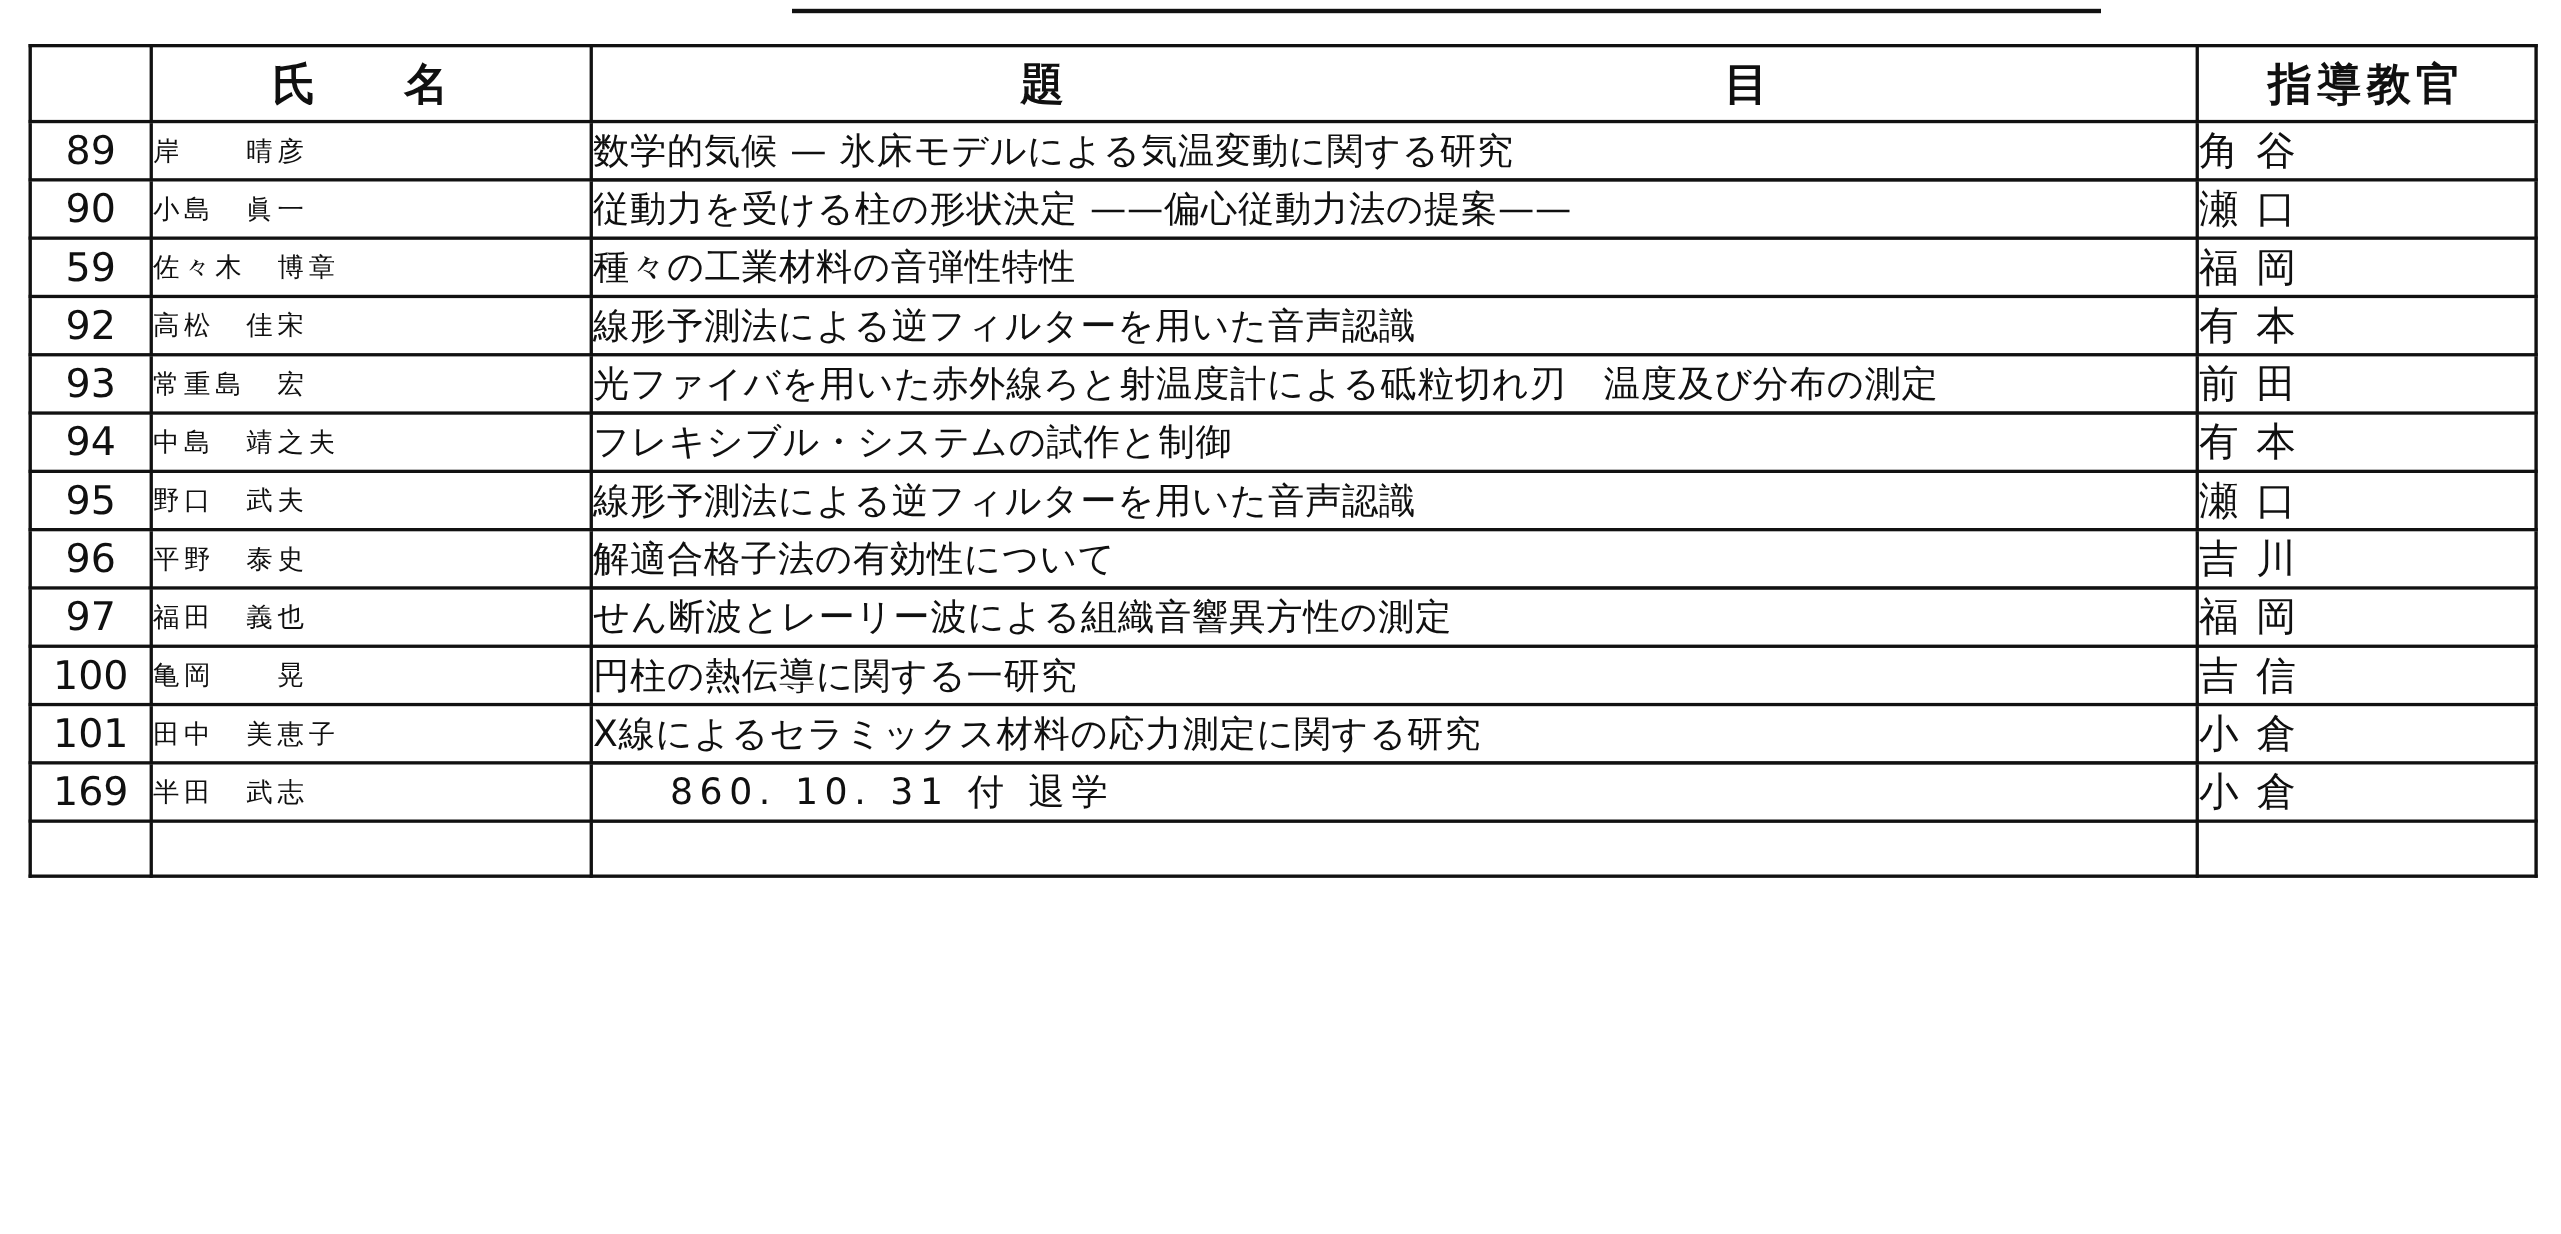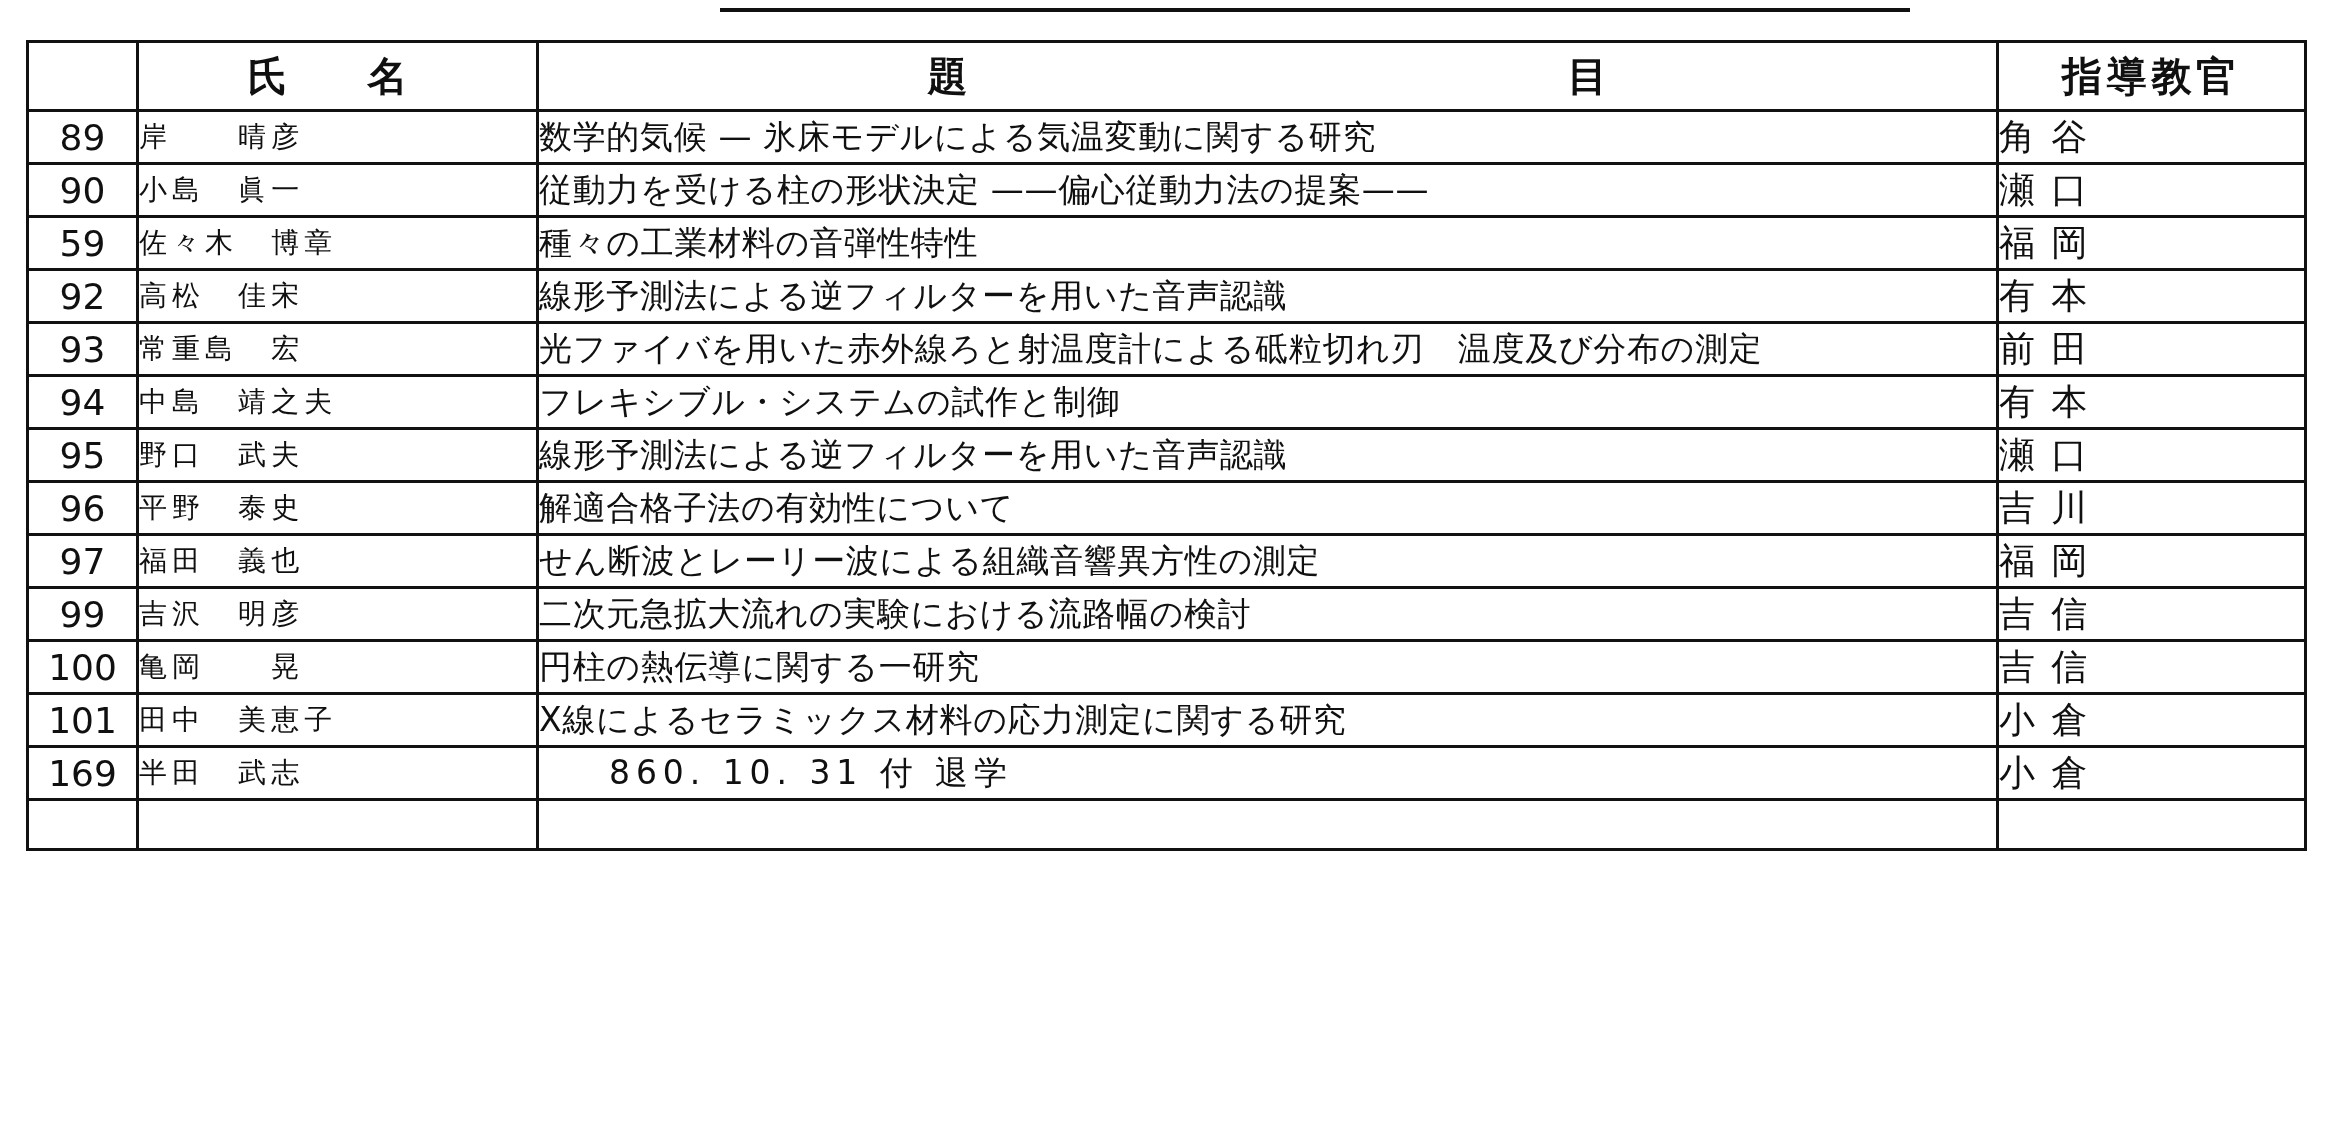--- a/index.html
+++ b/index.html
@@ -79,21 +79,21 @@
 
   tr.row { height: 53px; }
 
   .num {
     text-align: center;
     font-size: 36px;
     font-family: "DejaVu Sans", sans-serif;
   }
 
   .name {
-    font-size: 28px;
+    font-size: 24px;
     padding-left: 18px;
     letter-spacing: 0.18em;
     white-space: nowrap;
   }
 
   .title {
     font-size: 33px;
     padding-left: 14px;
     letter-spacing: 0.02em;
     white-space: nowrap;
@@ -249,31 +249,20 @@
           <td class="title">せん断波とレーリー波による組織音響異方性の測定</td>
           <td class="adv">
             <span class="adv-inner">
               <span class="adv-a">福</span>
               <span class="adv-b">岡</span>
             </span>
           </td>
         </tr>
 
 
-        <tr class="row">
-          <td class="num">99</td>
-          <td class="name">吉沢　明彦</td>
-          <td class="title">二次元急拡大流れの実験における流路幅の検討</td>
-          <td class="adv">
-            <span class="adv-inner">
-              <span class="adv-a">吉</span>
-              <span class="adv-b">信</span>
-            </span>
-          </td>
-        </tr>
 
         <tr class="row">
           <td class="num">100</td>
           <td class="name">亀岡　　晃</td>
           <td class="title">円柱の熱伝導に関する一研究</td>
           <td class="adv">
             <span class="adv-inner">
               <span class="adv-a">吉</span>
               <span class="adv-b">信</span>
             </span>

